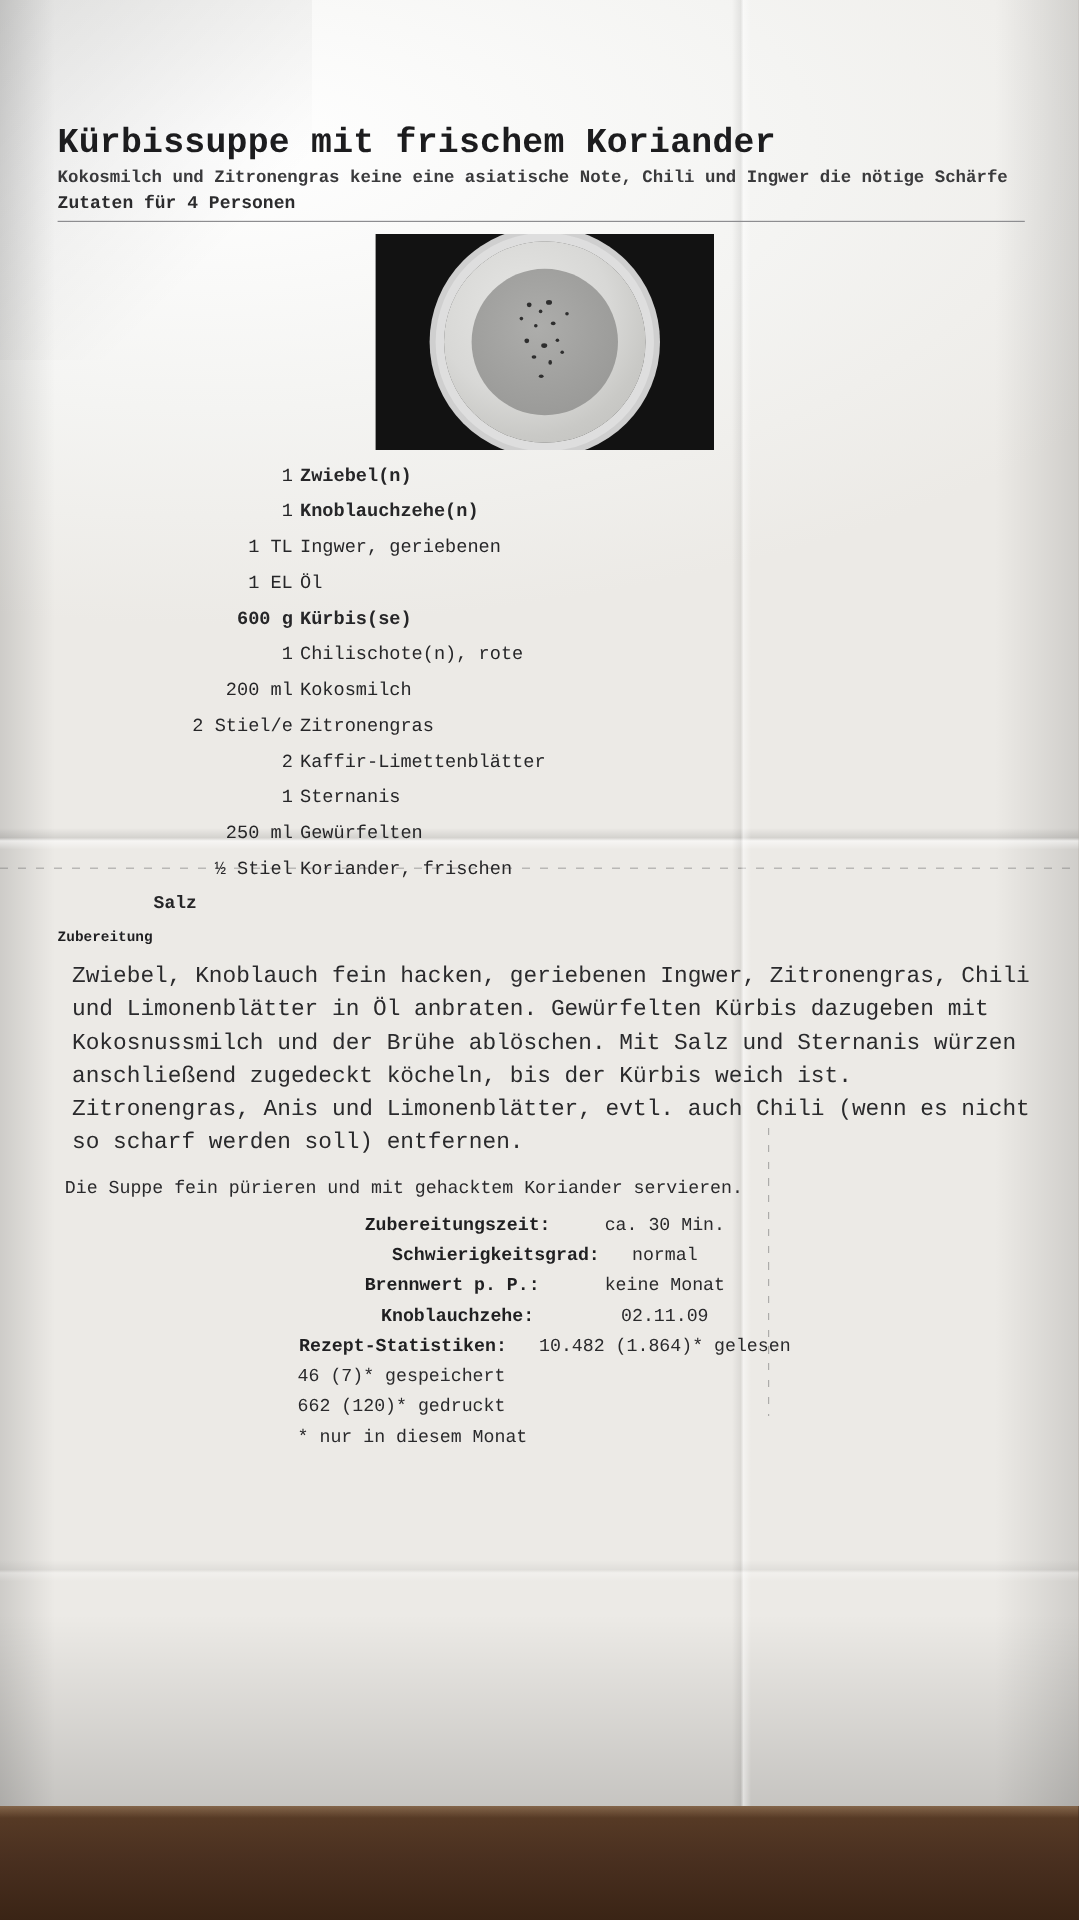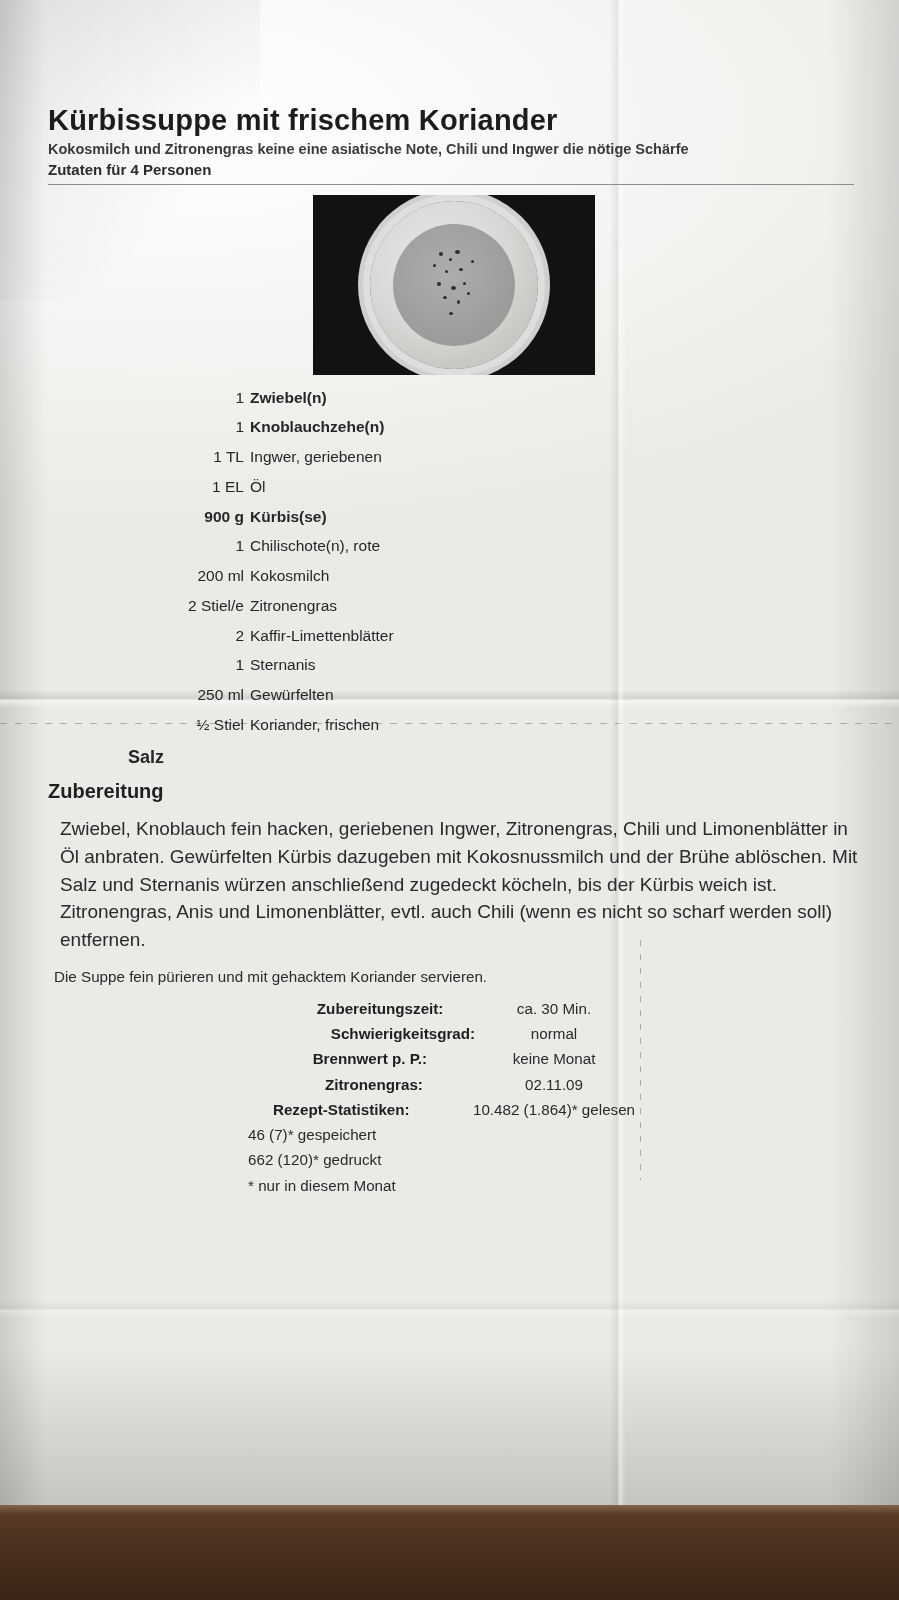--- a/index.html
+++ b/index.html
@@ -13,20 +13,21 @@
     background: #3d2b1d;
     font-family: "Liberation Sans", sans-serif;
   }
 
   
   #scene {
     position: relative;
     width: 899px;
     height: 1512px;
     background: linear-gradient(180deg, #4a3324 0%, #46301f 60%, #3a2618 100%);
+    font-family: Liberation Mono, monospace;
   }
 
   #paper {
     position: absolute;
     left: 0px;
     top: 0px;
     width: 899px;
     height: 1505px;
     background:
       radial-gradient(ellipse 900px 400px at 20% 8%, #ffffff 0%, #f4f4f2 55%, #eceae6 100%),
@@ -174,29 +175,29 @@
     padding-right: 6px;
     white-space: nowrap;
   }
   .ing-name {
     text-align: left;
   }
   .b { font-weight: bold; }
 
   .salz-row {
     display: flex;
-    font-size: 18px;
+    font-size: 15px;
     line-height: 1.92;
     color: #262628;
   }
   .salz-row .ing-amount { width: 196px; }
 
   
   .prep-head {
-    font-size: 20px;
+    font-size: 12px;
     font-weight: bold;
     color: #1f1f21;
     margin: 6px 0 1px 0;
   }
   .prep-body {
     font-size: 19px;
     line-height: 1.46;
     color: #2a2a2c;
     margin: 12px;
     width: 800px;
@@ -308,21 +309,21 @@
         </div>
         <div class="ing-row">
           <span class="ing-amount">1 TL</span>
           <span class="ing-name">Ingwer, geriebenen</span>
         </div>
         <div class="ing-row">
           <span class="ing-amount">1 EL</span>
           <span class="ing-name">Öl</span>
         </div>
         <div class="ing-row">
-          <span class="ing-amount b">900 g</span>
+          <span class="ing-amount b">600 g</span>
           <span class="ing-name b">Kürbis(se)</span>
         </div>
         <div class="ing-row">
           <span class="ing-amount">1</span>
           <span class="ing-name">Chilischote(n), rote</span>
         </div>
         <div class="ing-row">
           <span class="ing-amount">200 ml</span>
           <span class="ing-name">Kokosmilch</span>
         </div>
@@ -363,21 +364,21 @@
         </div>
         <div class="meta-row">
           <span class="meta-label">Schwierigkeitsgrad:</span>
           <span class="meta-value">normal</span>
         </div>
         <div class="meta-row">
           <span class="meta-label">Brennwert p. P.:</span>
           <span class="meta-value">keine Monat</span>
         </div>
         <div class="meta-row">
-          <span class="meta-label">Zitronengras:</span>
+          <span class="meta-label">Knoblauchzehe:</span>
           <span class="meta-value">02.11.09</span>
         </div>
         <div class="meta-row">
           <span class="meta-label">Rezept-Statistiken:</span>
           <span class="meta-value">10.482 (1.864)* gelesen</span>
         </div>
         <div class="meta-extra">46 (7)* gespeichert</div>
         <div class="meta-extra">662 (120)* gedruckt</div>
         <div class="meta-extra">* nur in diesem Monat</div>
       </div>

